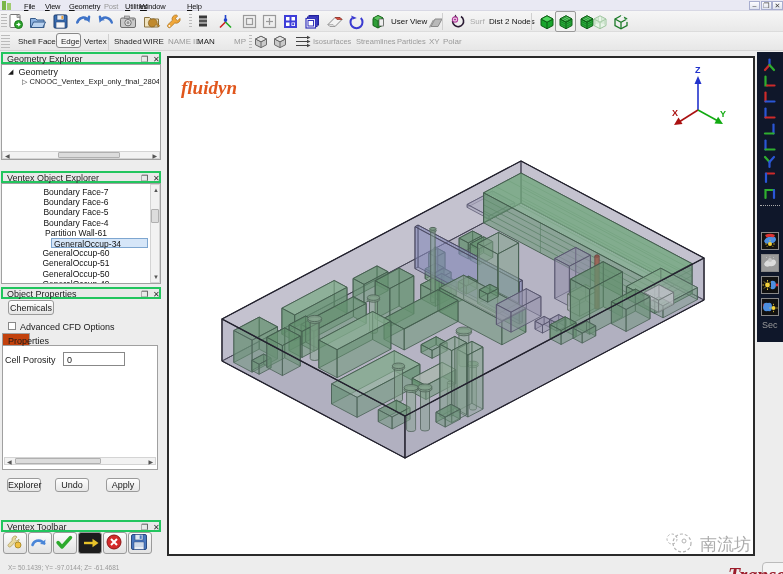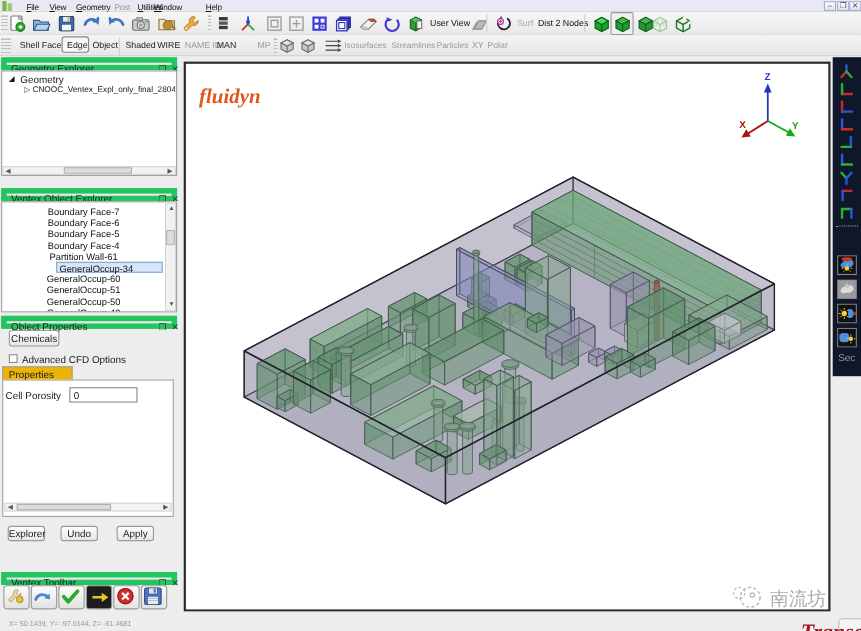--- a/index.html
+++ b/index.html
@@ -15,21 +15,21 @@
   background:repeating-linear-gradient(#bbb 0 1px, transparent 1px 3px); }
 .grip2 { position:absolute; top:3px; width:3px; height:13px;
   background:repeating-linear-gradient(#bbb 0 1px, transparent 1px 3px); }
 .sep { position:absolute; top:2px; width:1px; height:17px; background:#d0d0d0; }
 .ticon { position:absolute; top:2px; }
 .t2txt { position:absolute; top:5px; font-size:8px; color:#222; }
 .t2gray { color:#9a9a9a; }
 #winctl span { position:absolute; top:1px; width:11px; height:9px; border:1px solid #a8aecf;
   background:linear-gradient(#fdfdff,#dfe3ef); font-size:7px; line-height:7px; text-align:center; color:#444; }
 .panel-title { position:absolute; left:1px; width:160px; height:12px; background:#e9e9e9;
-  border:5px solid #22c55e; font-size:9px; padding-left:4px; line-height:11px; color:#222;}
+  border:2px solid #22c55e; font-size:9px; padding-left:4px; line-height:11px; color:#222;}
 .pt-ic { position:absolute; top:2px; font-size:8px; color:#333; line-height:8px;}
 .white-box { position:absolute; background:#fff; border:1px solid #a0a0a0; }
 .btn { position:absolute; background:linear-gradient(#fefefe,#e6e6e6); border:1px solid #9a9a9a;
   border-radius:3px; font-size:9px; text-align:center; color:#222; }
 .sb-track { position:absolute; background:#f2f2f2; border:1px solid #d4d4d4; }
 .sb-thumb { position:absolute; background:#dcdcdc; border:1px solid #b0b0b0; border-radius:1px; }
 .sb-arrow { position:absolute; font-size:6px; color:#555; line-height:6px; }
 .lv-item { height:10.2px; text-align:center; font-size:8.5px; line-height:10.2px; color:#111; }
 #viewport { position:absolute; left:167px; top:56px; width:588px; height:500px; background:#fff;
   border:2px solid #2a2a2a; }
@@ -198,21 +198,21 @@
 </div>
 
 <div id="tb2">
  <div class="grip2" style="left:1px"></div>
     <div class="grip2" style="left:4px"></div>
     <div class="grip2" style="left:7px"></div>
  <span class="t2txt" style="left:18px">Shell</span>
  <span class="t2txt" style="left:38px">Face</span>
  <span class="abs" style="left:56px;top:1px;width:25px;height:15px;border:1px solid #888;border-radius:3px;background:#f7f7f7"></span>
  <span class="t2txt" style="left:61px">Edge</span>
- <span class="t2txt" style="left:84px">Object</span>
+ <span class="t2txt" style="left:84px">Vertex</span>
  <div class="sep" style="left:108px"></div>
  <span class="t2txt" style="left:114px">Shaded</span>
  <span class="t2txt" style="left:143px">WIRE</span>
  <span class="t2txt t2gray" style="left:168px">NAME</span>
  <span class="t2txt t2gray" style="left:193px">ID</span>
  <span class="t2txt" style="left:197px">MAN</span>
  <span class="t2txt t2gray" style="left:234px">MP</span>
  <div class="grip2" style="left:249px"></div>
  <span class="ticon" style="left:253px;top:2px"><svg width="16" height="15" viewBox="0 0 16 15" style="">
         <path d="M2.5 5 l5.5-2.8 5.5 2.8 v5.8 l-5.5 2.8 -5.5-2.8z" fill="#c9c9c9" stroke="#6a6a6a"></path>
@@ -268,21 +268,21 @@
     <span class="sb-arrow" style="left:2px;bottom:2px">▼</span>
     <div class="sb-thumb" style="left:0px;top:24px;width:8px;height:14px"></div>
   </div>
 </div>
 
 <div class="panel-title" style="top:287px">Object Properties
   <span class="pt-ic" style="left:138px">❐</span><span class="pt-ic" style="left:150px">✕</span></div>
 <div class="btn" style="left:8px;top:300px;width:46px;height:15px;line-height:14px">Chemicals</div>
 <span class="abs" style="left:8px;top:322px;width:8px;height:8px;border:1px solid #888;background:#fff"></span>
 <span class="abs" style="left:20px;top:322px;font-size:9px">Advanced CFD Options</span>
-<div class="abs" style="left:2px;top:333px;width:64px;height:12px;background:#eab308;border:1px solid #a0a0a0;border-bottom:none;font-size:9px;padding:2px 14px 0 5px;z-index:2">Properties</div>
+<div class="abs" style="left:2px;top:333px;width:28px;height:12px;background:#c2410c;border:1px solid #a0a0a0;border-bottom:none;font-size:9px;padding:2px 14px 0 5px;z-index:2">Properties</div>
 <div class="white-box" style="left:2px;top:345px;width:156px;height:125px"></div>
 <span class="abs" style="left:5px;top:355px;font-size:9px">Cell Porosity</span>
 <span class="abs" style="left:63px;top:352px;width:62px;height:14px;border:1px solid #888;background:#fff;font-size:9px;padding:2px 0 0 3px">0</span>
 <div class="sb-track" style="left:4px;top:457px;width:152px;height:8px">
   <span class="sb-arrow" style="left:2px;top:1px">◀</span>
   <span class="sb-arrow" style="right:2px;top:1px">▶</span>
   <div class="sb-thumb" style="left:10px;top:0px;width:86px;height:6px"></div>
 </div>
 <div class="btn" style="left:7px;top:478px;width:34px;height:14px;line-height:13px">Explorer</div>
 <div class="btn" style="left:55px;top:478px;width:34px;height:14px;line-height:13px">Undo</div>

